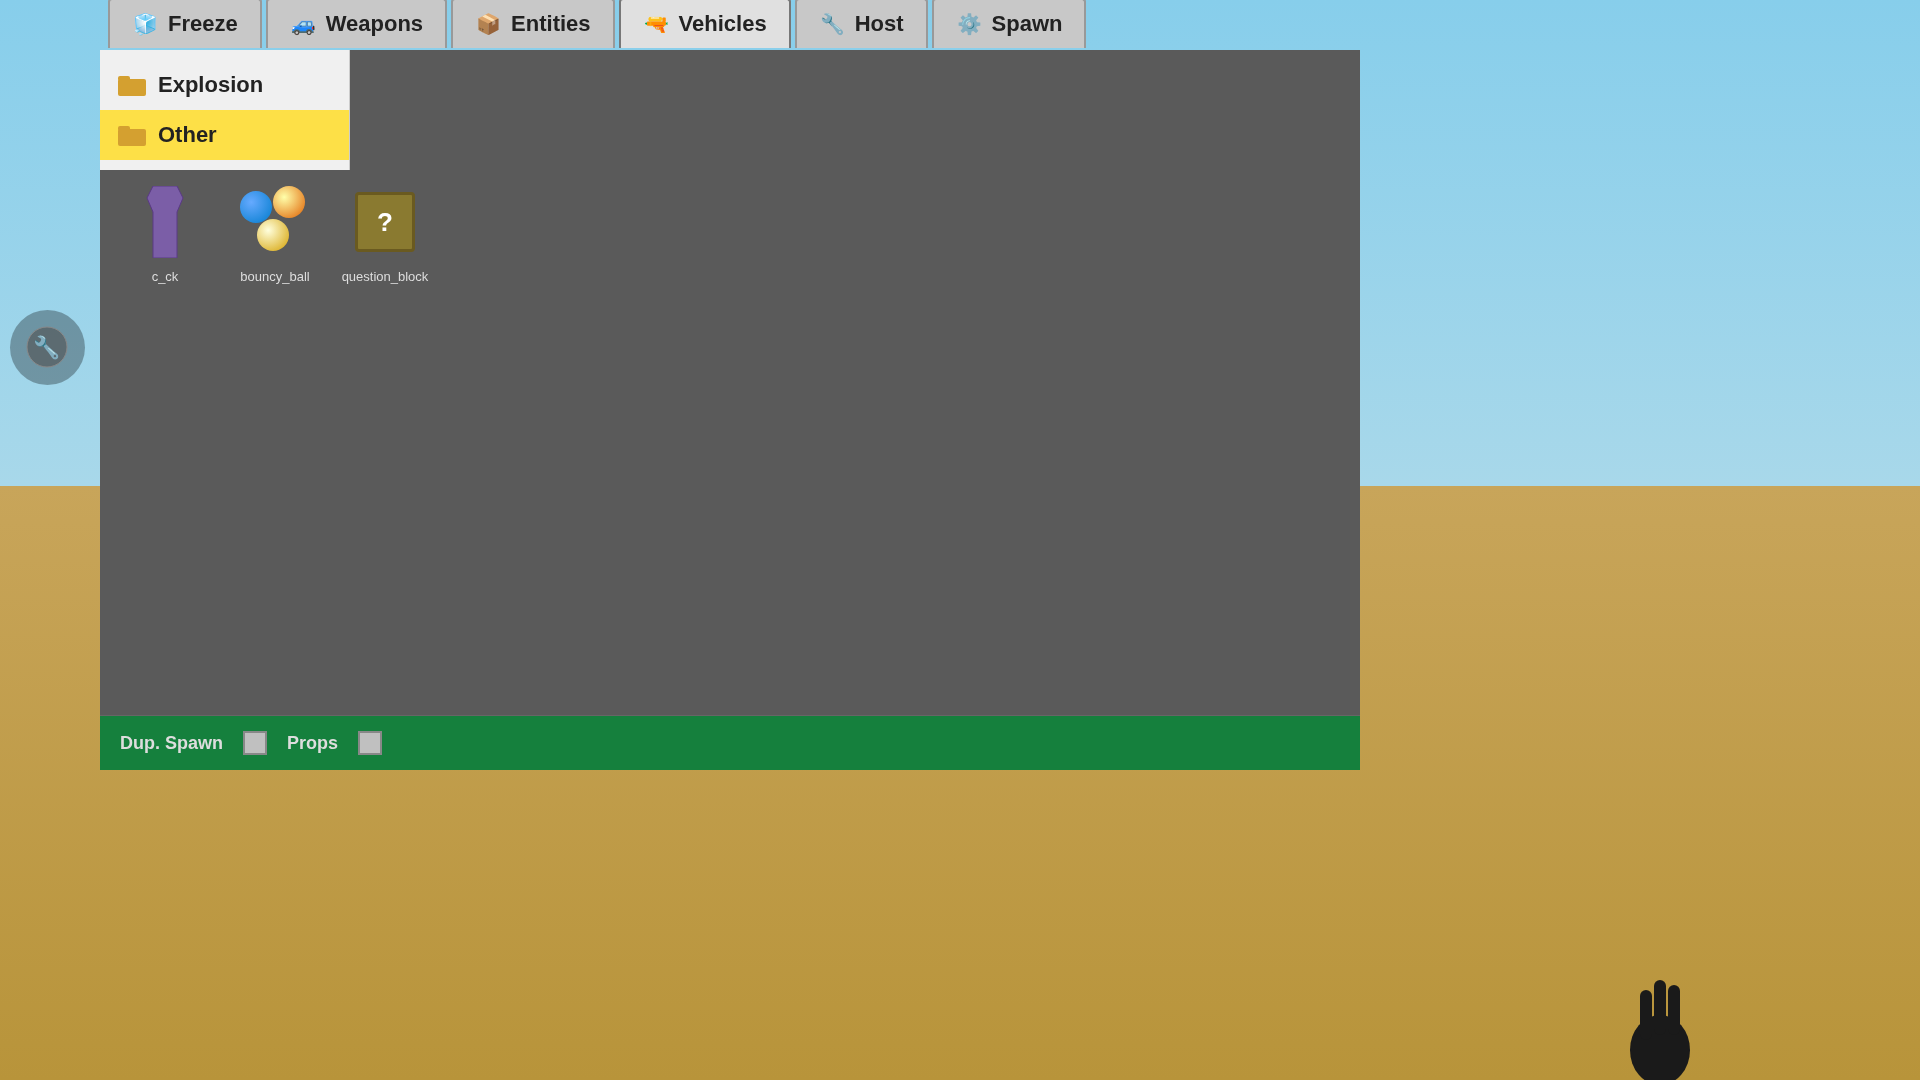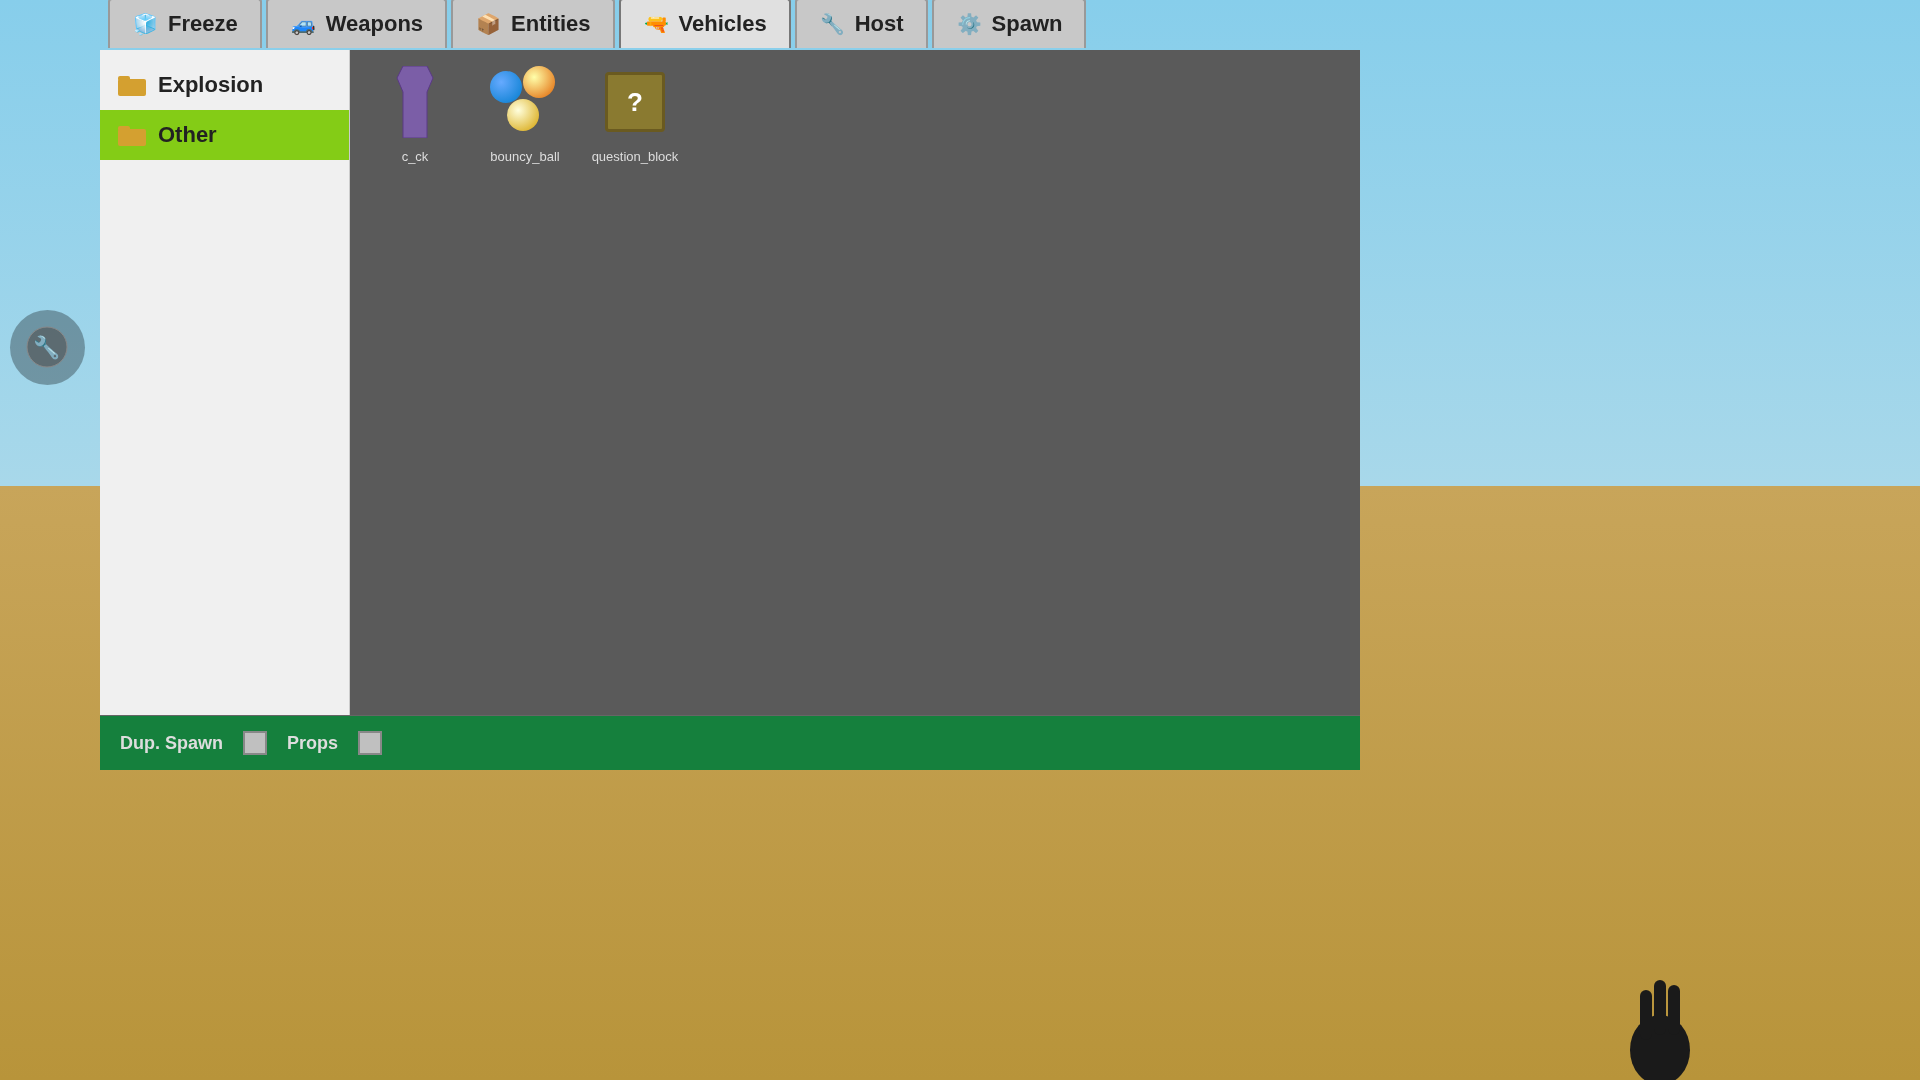--- a/index.html
+++ b/index.html
@@ -82,21 +82,21 @@
       height: 28px;
       display: flex;
       align-items: center;
       justify-content: center;
       font-size: 20px;
     }
 
     
     .content-area {
       display: flex;
-      flex-direction: row;
+      flex-direction: column;
       flex: 1;
       height: calc(100% - 50px);
     }
 
     
     .sidebar {
       width: 250px;
       background: #f0f0f0;
       border-right: 1px solid #ccc;
       padding: 10px 0;
@@ -108,21 +108,21 @@
       align-items: center;
       gap: 12px;
       padding: 12px 18px;
       cursor: pointer;
       font-size: 22px;
       font-weight: bold;
       color: #222;
     }
 
     .sidebar-item.active {
-      background: #84cc16;
+      background: #fde047;
     }
 
     
     .item-grid {
       flex: 1;
       padding: 15px;
       display: flex;
       flex-wrap: wrap;
       align-content: flex-start;
       gap: 10px;

